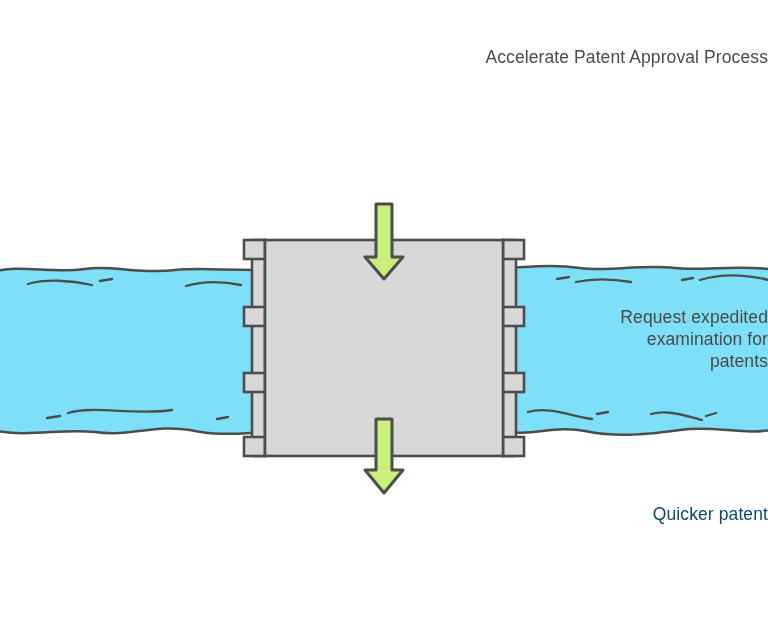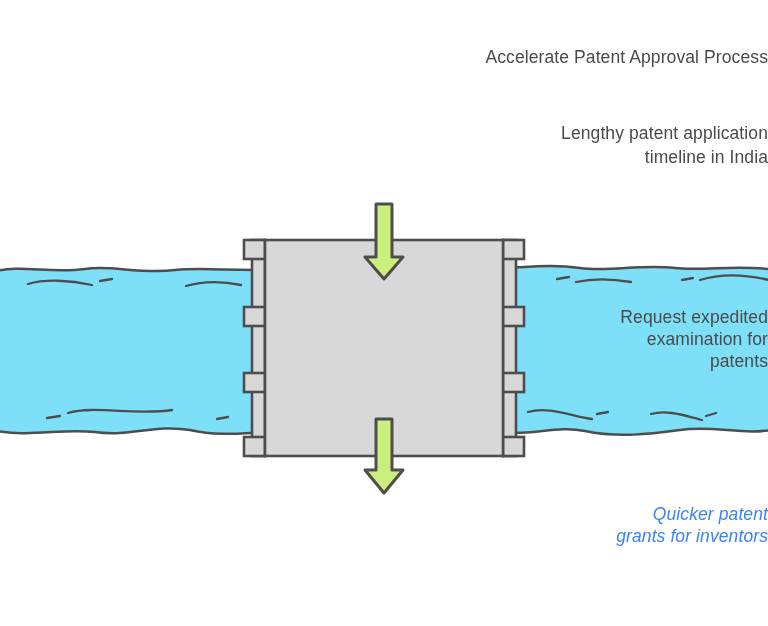--- a/index.html
+++ b/index.html
@@ -26,21 +26,21 @@
     right: 0;
     text-align: right;
     color: #4a4a4a;
     font-size: 17.5px;
     line-height: 24px;
     letter-spacing: 0.1px;
   }
   .title { top: 46px; line-height: 22px; }
   .problem { top: 121px; line-height: 24px; }
   .solution { top: 306px; line-height: 22px; }
-  .outcome { top: 503px; line-height: 22px; color: #3b82f6; font-style: italic; }
+  .outcome { top: 503px; line-height: 22px; color: #0c4a6e; }
 </style>
 </head>
 <body>
 
 <div class="stage">
 
   <svg class="diagram-svg" width="768" height="626" viewBox="0 0 768 626">
 
     <path fill="#7EE0F8" stroke="#4D4D4D" stroke-width="2.5" d="M -8 272
              C 20 264, 50 274, 85 269
@@ -95,29 +95,24 @@
       <rect x="265" y="240" width="238" height="216" fill="#D8D8D8"></rect>
     </g>
 
     <path fill="#C9EF7D" stroke="#4D4D4D" stroke-width="3" stroke-linejoin="round" d="M 376 204 L 392 204 L 392 257 L 403 257 L 384 279 L 365 257 L 376 257 Z"></path>
 
     <path fill="#C9EF7D" stroke="#4D4D4D" stroke-width="3" stroke-linejoin="round" d="M 376 419 L 392 419 L 392 470 L 403 470 L 384 493 L 365 470 L 376 470 Z"></path>
   </svg>
 
   <div class="txt title">Accelerate Patent Approval Process</div>
 
-  <div class="txt problem">
-    <div>Lengthy patent application</div>
-    <div>timeline in India</div>
-  </div>
 
   <div class="txt solution">
     <div>Request expedited</div>
     <div>examination for</div>
     <div>patents</div>
   </div>
 
   <div class="txt outcome">
     <div>Quicker patent</div>
-    <div>grants for inventors</div>
   </div>
 
 </div>
 
 </body></html>

